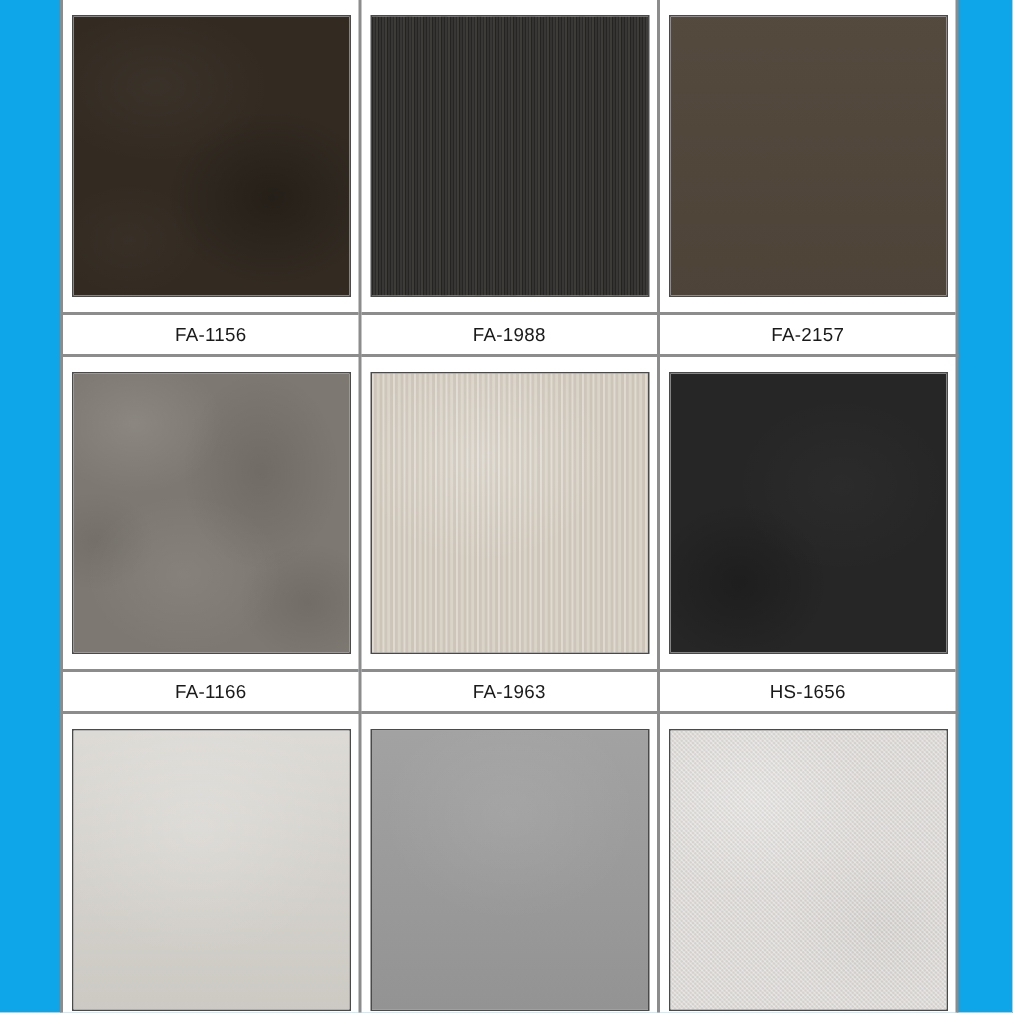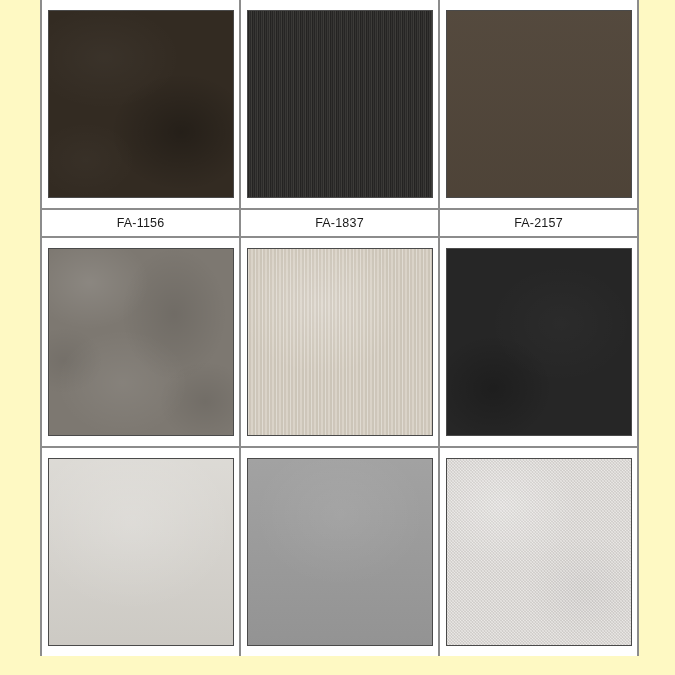--- a/index.html
+++ b/index.html
@@ -12,21 +12,21 @@
     width: 675px;
     height: 675px;
     font-family: "Liberation Sans", sans-serif;
     overflow: hidden;
   }
 
   #swatch-page {
     position: relative;
     width: 675px;
     height: 675px;
-    background: #fef9c3;
+    background: #0ea5e9;
   }
 
   
   #catalog-table {
     position: absolute;
     left: 40px;
     top: 0px;
     width: 597px;
     border-collapse: collapse;
     table-layout: fixed;
@@ -221,21 +221,21 @@
                 <div class="swatch-surface mat-fa1164"></div>
               </div>
             </div>
           </td>
         </tr>
         <tr class="caption-row">
           <td>
             <div class="caption">FA-1156</div>
           </td>
           <td>
-            <div class="caption">FA-1837</div>
+            <div class="caption">FA-1988</div>
           </td>
           <td>
             <div class="caption">FA-2157</div>
           </td>
         </tr>
         <tr class="swatch-row">
           <td>
             <div class="swatch-cell-inner">
               <div class="swatch" title="warm taupe grey, soft mottled concrete">
                 <div class="swatch-surface mat-fa1166"></div>
@@ -248,20 +248,31 @@
                 <div class="swatch-surface mat-fa1963"></div>
               </div>
             </div>
           </td>
           <td>
             <div class="swatch-cell-inner">
               <div class="swatch" title="near-black neutral">
                 <div class="swatch-surface mat-hs1656"></div>
               </div>
             </div>
+          </td>
+        </tr>
+        <tr class="caption-row">
+          <td>
+            <div class="caption">FA-1166</div>
+          </td>
+          <td>
+            <div class="caption">FA-1963</div>
+          </td>
+          <td>
+            <div class="caption">HS-1656</div>
           </td>
         </tr>
         <tr class="swatch-row">
           <td>
             <div class="swatch-cell-inner">
               <div class="swatch" title="light neutral warm grey, smooth">
                 <div class="swatch-surface mat-lw1081"></div>
               </div>
             </div>
           </td>

